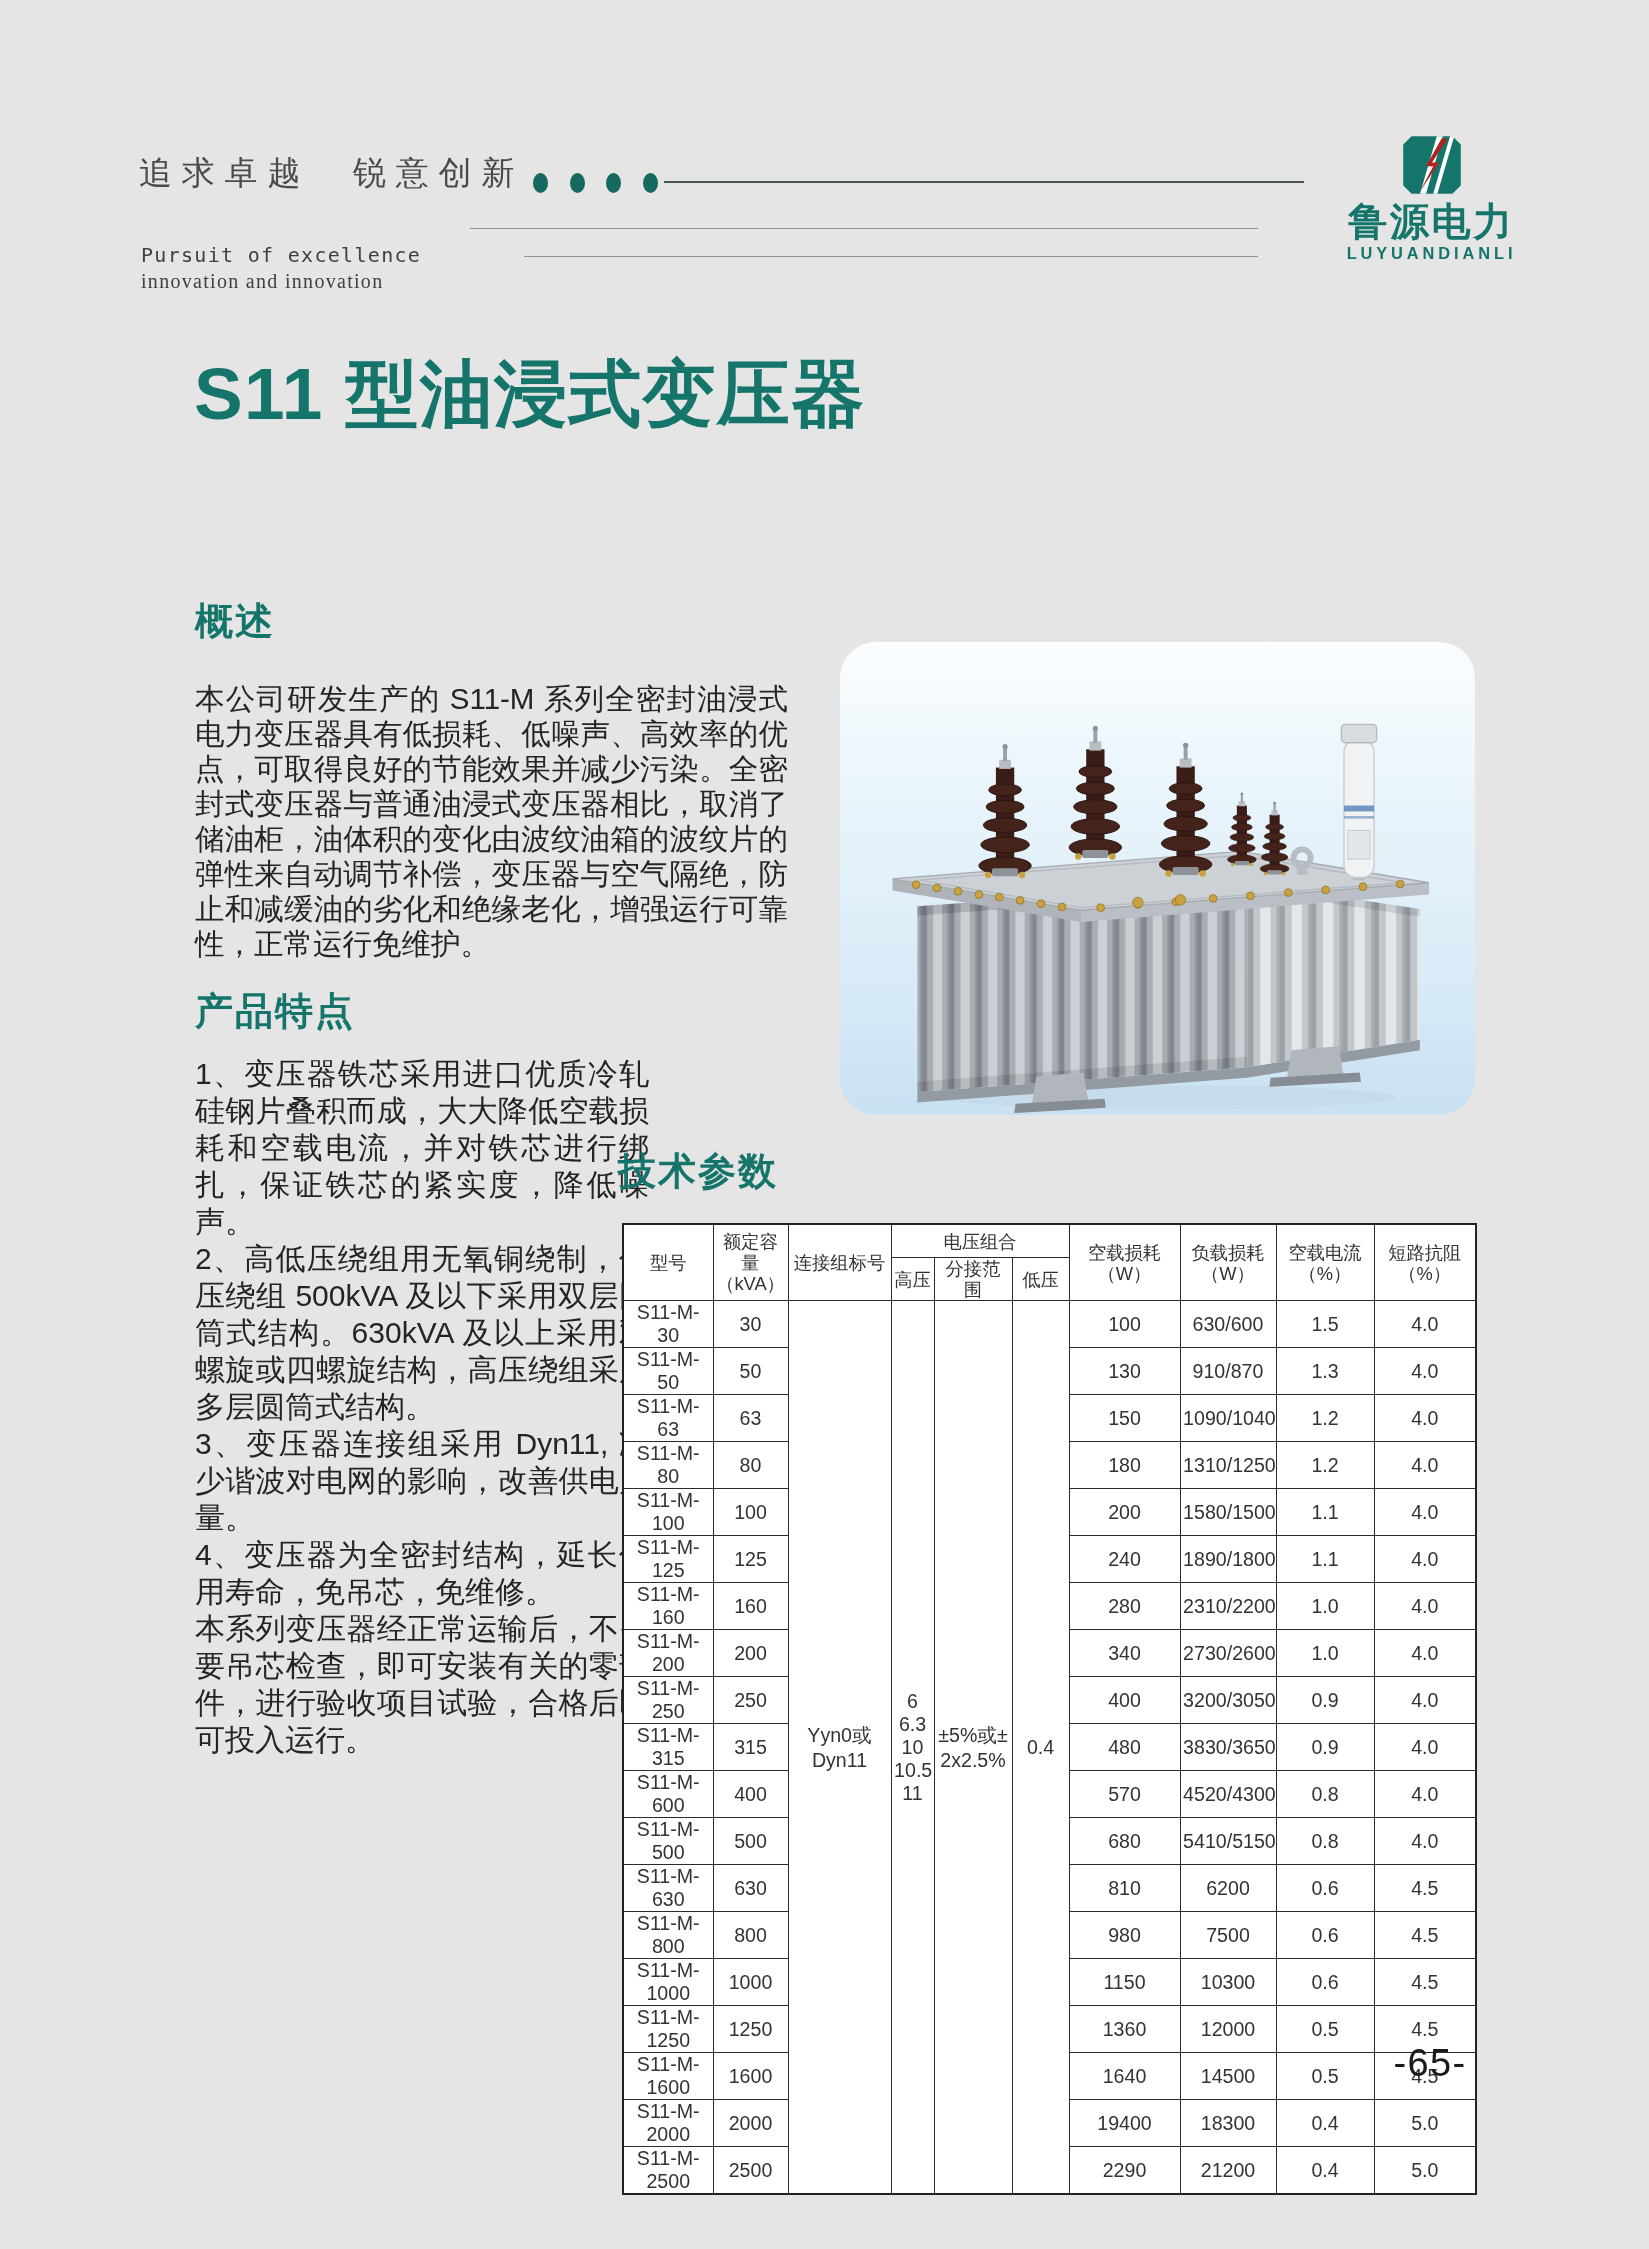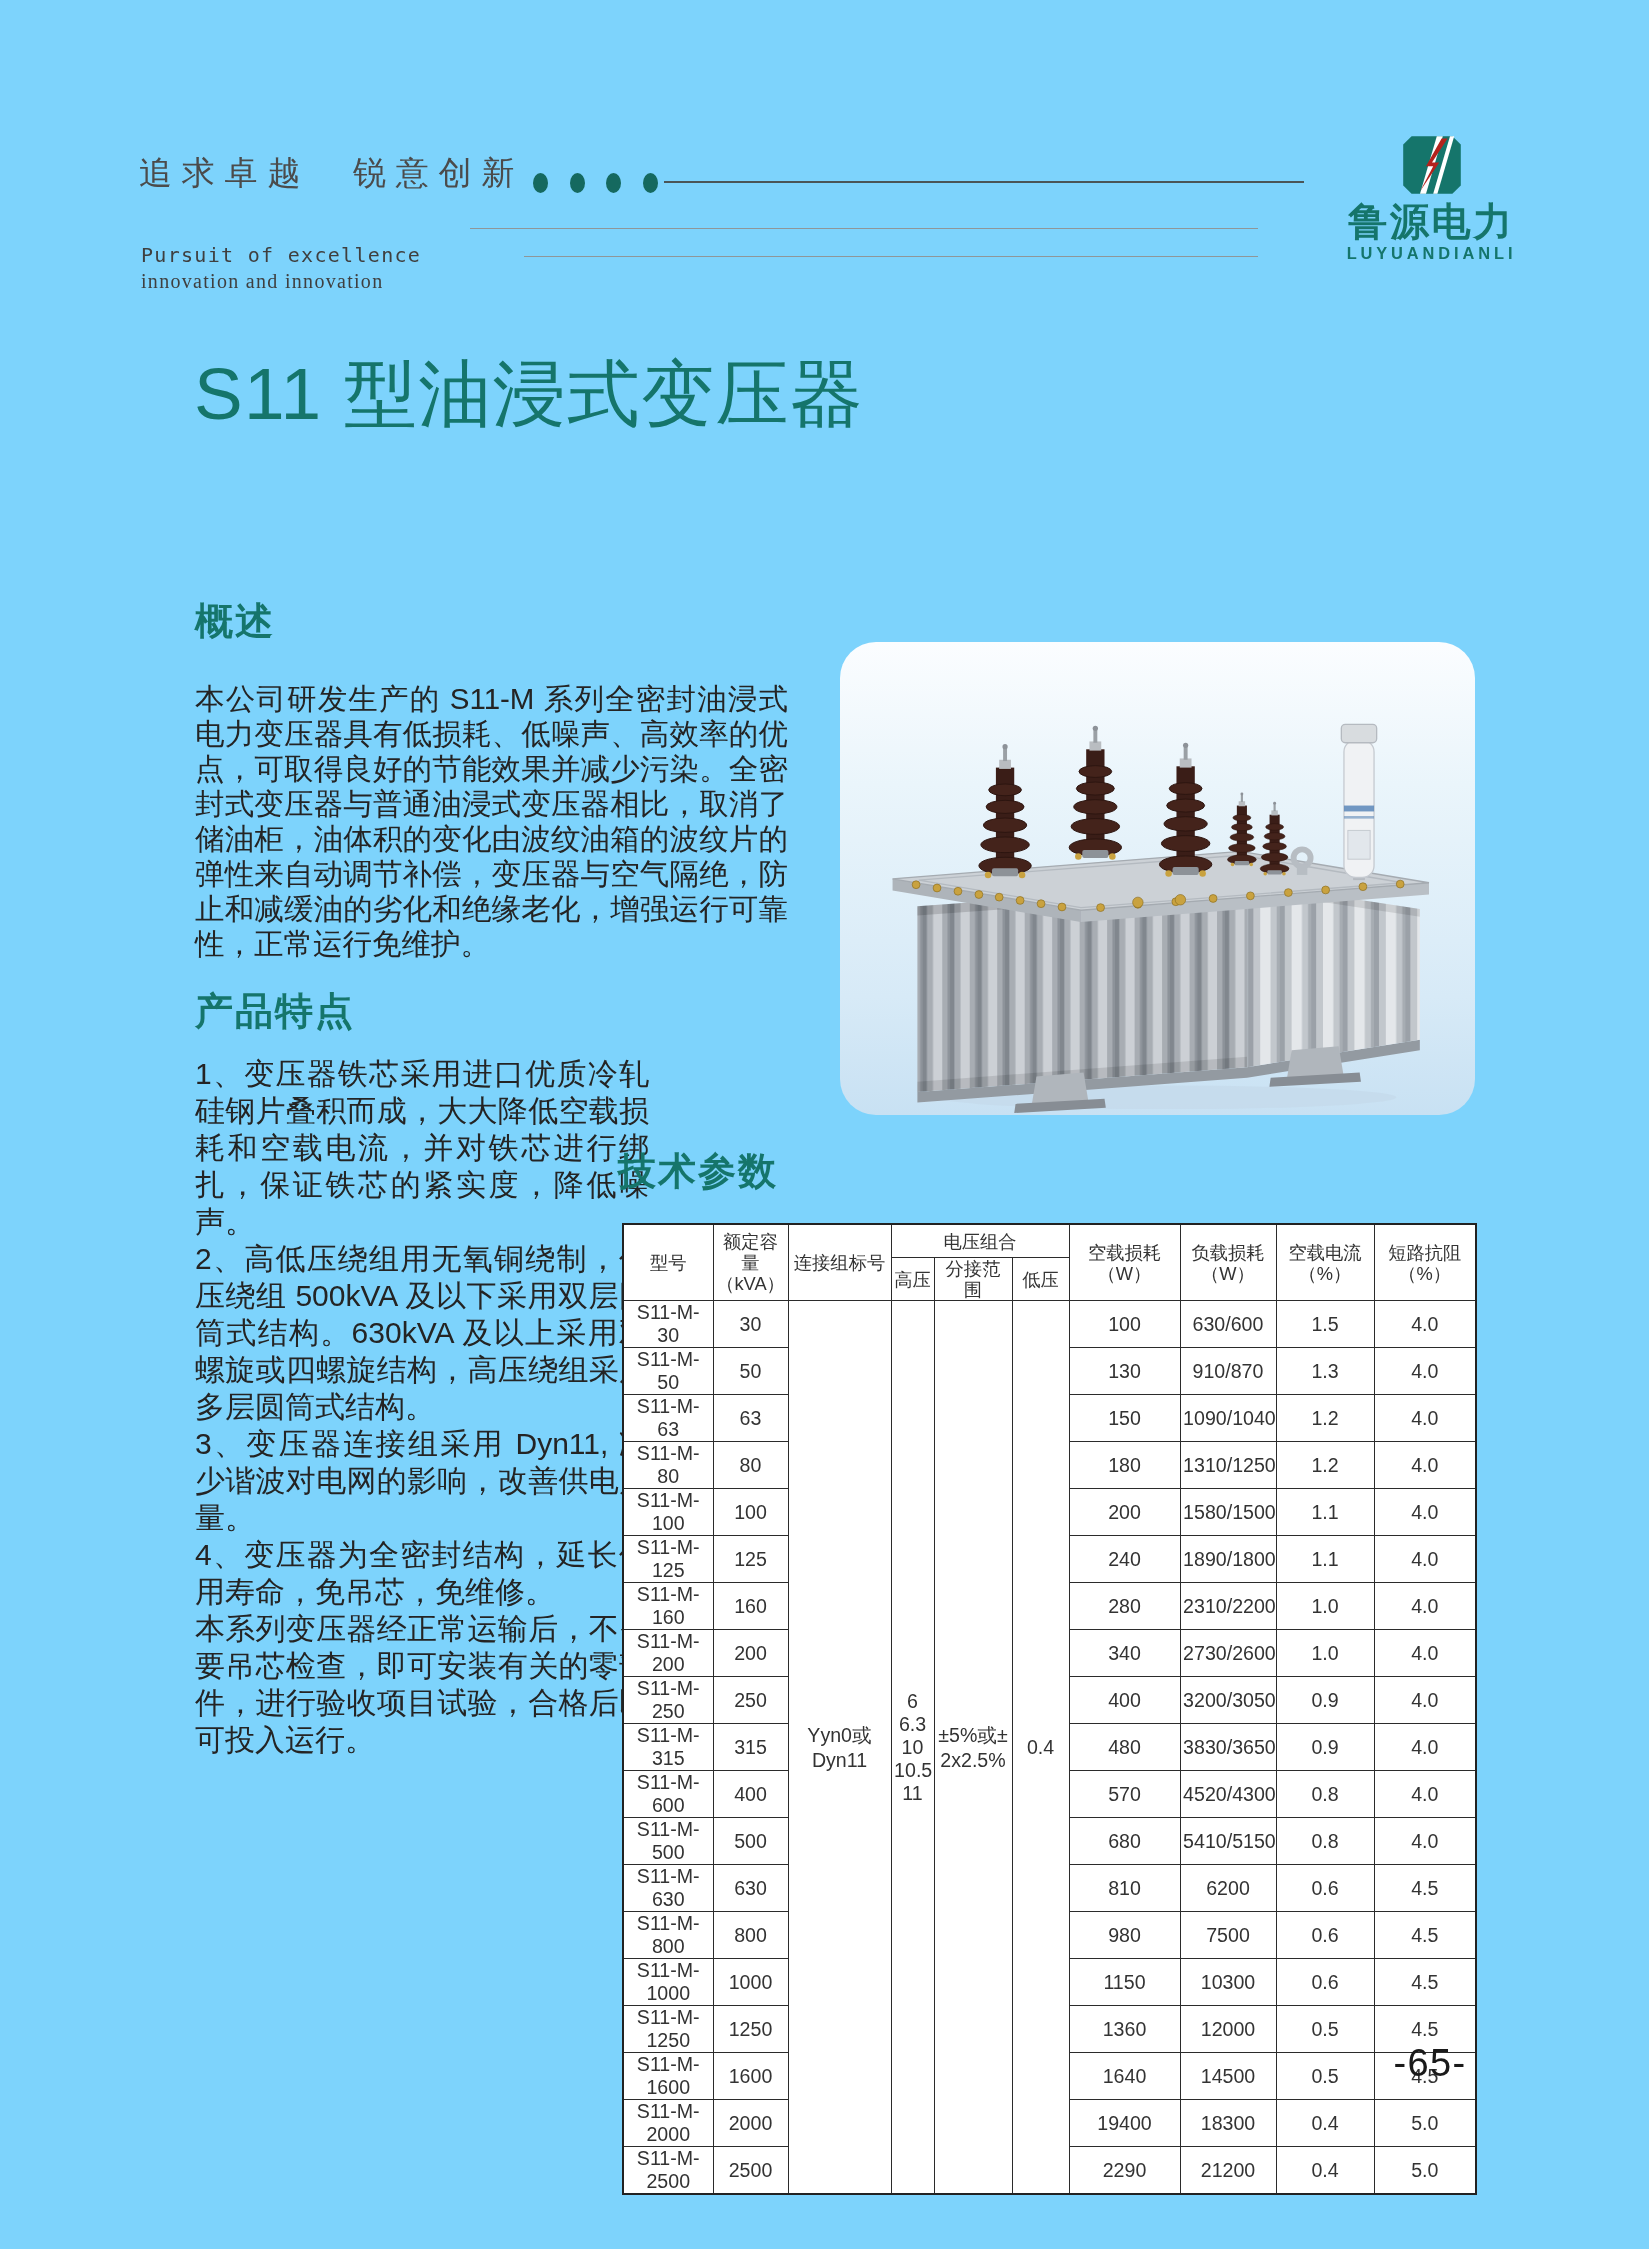--- a/index.html
+++ b/index.html
@@ -1,20 +1,20 @@
 <!DOCTYPE html>
 <html style="font-size:10.5px"><head>
 <meta charset="utf-8">
 <style>
   html,body{margin:0;padding:0;background:#ffffff;}
   .page{
     position:relative;
     width:1650px;
     height:2250px;
-    background:#7dd3fc;
+    background:#e5e5e5;
     font-family:"Liberation Sans", sans-serif;
     overflow:hidden;
     color:#242424;
   }
   
   .slogan-cn{
     position:absolute; left:139px; top:151px;
     font-size:33px; letter-spacing:9.8px; color:#4b4b4b; font-weight:500;
     white-space:nowrap;
   }
@@ -37,21 +37,21 @@
     position:absolute; left:1330px; top:195px; width:203px; text-align:center;
     font-size:39px; font-weight:bold; color:#15756b; letter-spacing:2.6px; white-space:nowrap;
   }
   .logo-en{
     position:absolute; left:1330px; top:244px; width:203px; text-align:center;
     font-size:16.4px; font-weight:bold; color:#15756b; letter-spacing:3.9px; white-space:nowrap;
   }
   
   .page-title{
     position:absolute; left:194px; top:346px; margin:0;
-    font-size:73px; font-weight:normal; color:#15756b; letter-spacing:1.3px; white-space:nowrap;
+    font-size:73px; font-weight:bold; color:#15756b; letter-spacing:1.3px; white-space:nowrap;
   }
   
   .sec-heading{
     position:absolute; margin:0;
     font-size:38px; font-weight:bold; color:#15756b; letter-spacing:2px; white-space:nowrap;text-align:right;
   }
   .overview-heading{left:195px; top:596px;}
   .overview-body{
     position:absolute; left:195px; top:681px; width:593px; margin:0;
     font-size:29.5px; line-height:35px; text-align:justify; color:#242424;

